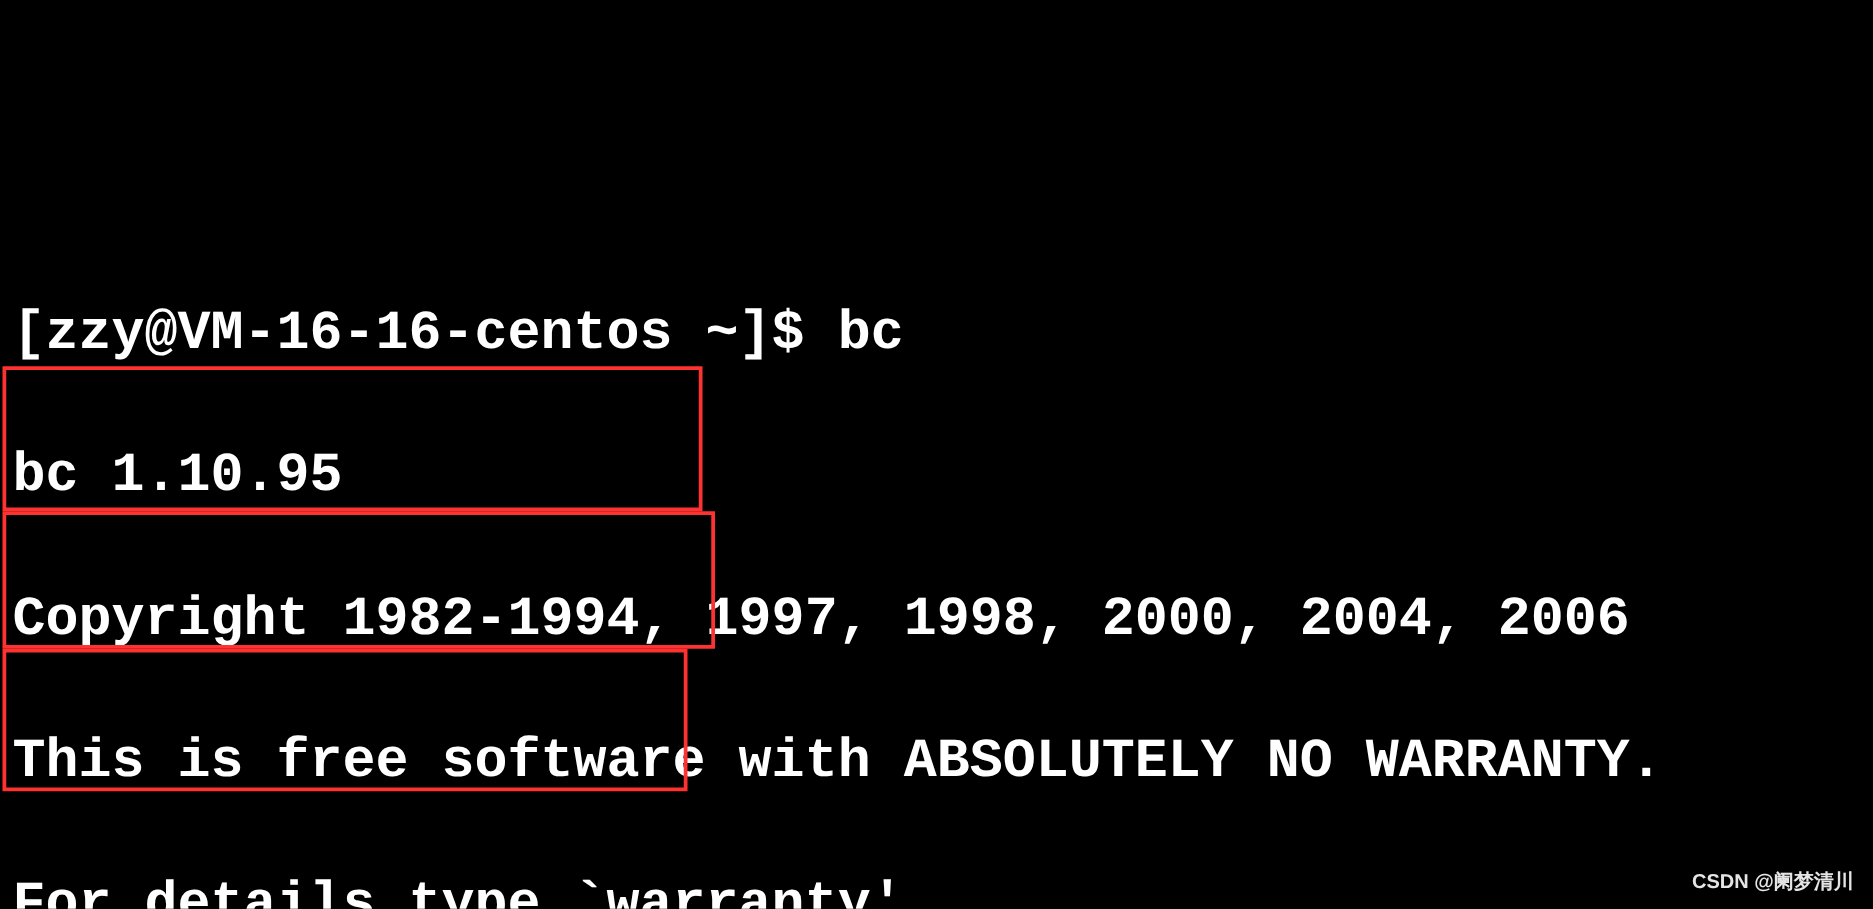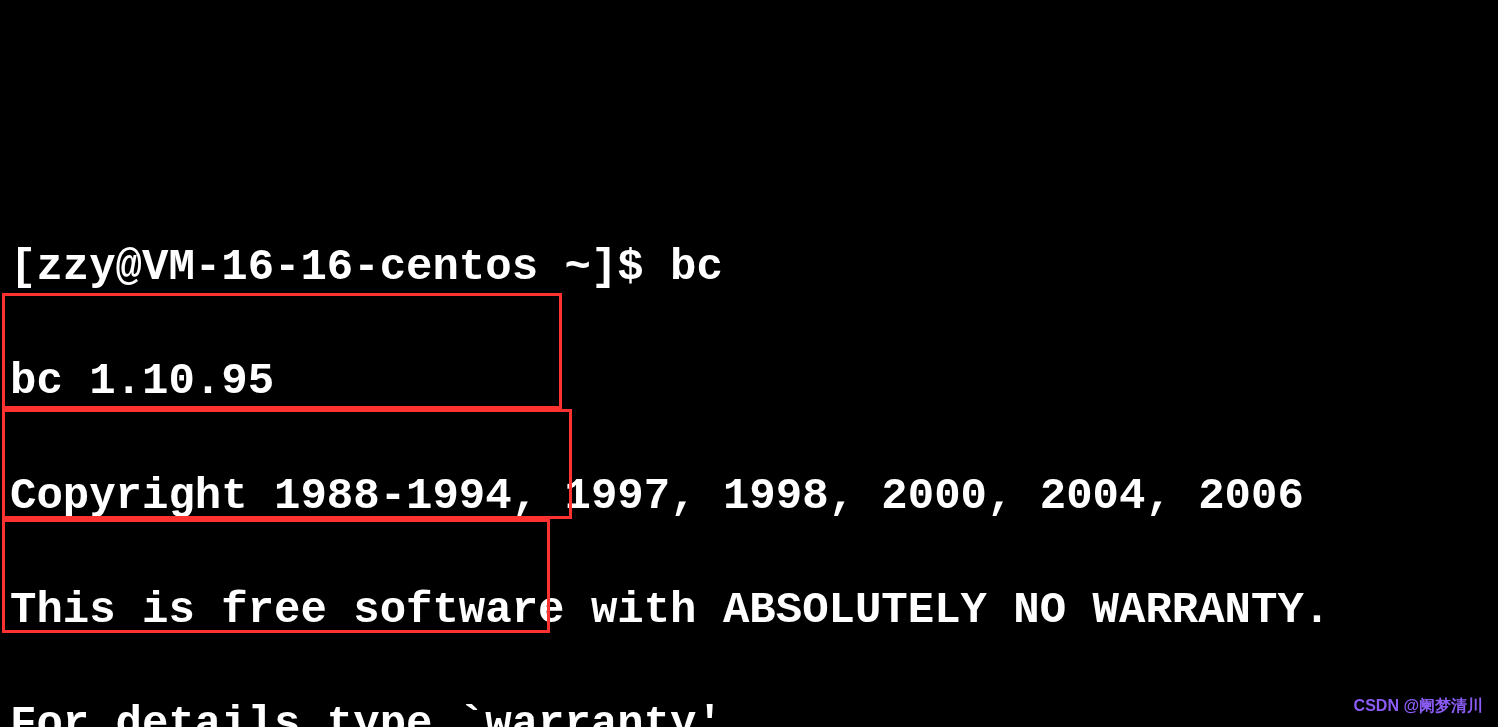--- a/index.html
+++ b/index.html
@@ -27,32 +27,32 @@
     .redbox {
       position: absolute;
       border: 3px solid #ff3232;
       pointer-events: none;
     }
     .watermark {
       position: absolute;
       bottom: 10px;
       right: 15px;
       font-size: 16px;
-      color: #8b5cf6;
+      color: #e5e5e5;
       font-family: sans-serif;
     }
   </style>
 </head>
 <body>
 
 
 
 <div class="line"><span>[zzy@VM-16-16-centos ~]$ </span><span>bc</span></div>
 <div class="line">bc 1.10.95</div>
-<div class="line">Copyright 1988-1994, 1997, 1998, 2000, 2004, 2006</div>
+<div class="line">Copyright 1982-1994, 1997, 1998, 2000, 2004, 2006</div>
 <div class="line">This is free software with ABSOLUTELY NO WARRANTY.</div>
 <div class="line">For details type `warranty'.</div>
 
 
 
 
 
 
 
 

